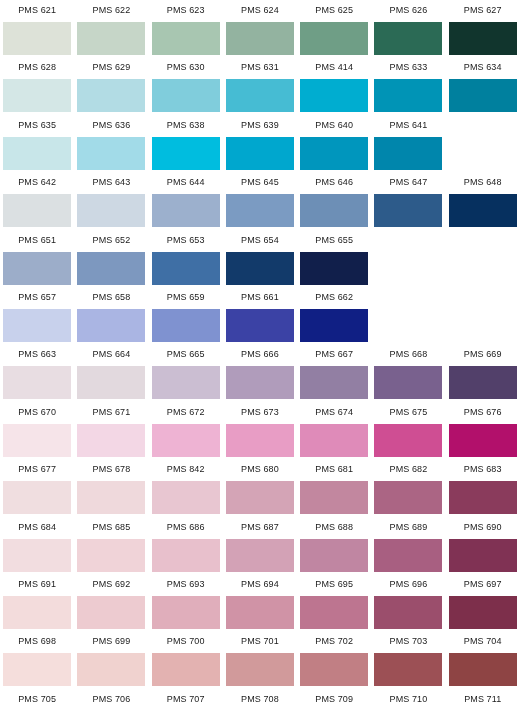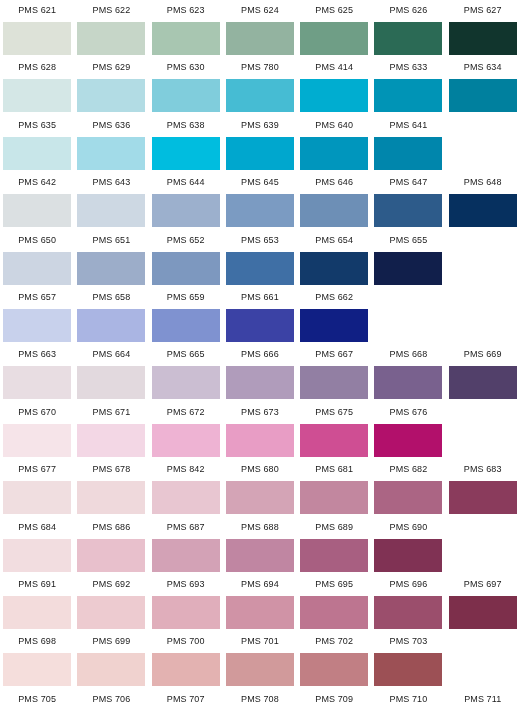--- a/index.html
+++ b/index.html
@@ -97,21 +97,21 @@
       </div>
       <div class="swatch-cell">
         <div class="swatch-label">PMS 629</div>
         <div class="swatch-chip" style="background-color: rgb(178, 220, 228);"></div>
       </div>
       <div class="swatch-cell">
         <div class="swatch-label">PMS 630</div>
         <div class="swatch-chip" style="background-color: rgb(128, 205, 220);"></div>
       </div>
       <div class="swatch-cell">
-        <div class="swatch-label">PMS 780</div>
+        <div class="swatch-label">PMS 631</div>
         <div class="swatch-chip" style="background-color: rgb(70, 188, 211);"></div>
       </div>
       <div class="swatch-cell">
         <div class="swatch-label">PMS 414</div>
         <div class="swatch-chip" style="background-color: rgb(0, 173, 208);"></div>
       </div>
       <div class="swatch-cell">
         <div class="swatch-label">PMS 633</div>
         <div class="swatch-chip" style="background-color: rgb(0, 148, 182);"></div>
       </div>
@@ -171,24 +171,20 @@
         <div class="swatch-label">PMS 647</div>
         <div class="swatch-chip" style="background-color: rgb(45, 91, 138);"></div>
       </div>
       <div class="swatch-cell">
         <div class="swatch-label">PMS 648</div>
         <div class="swatch-chip" style="background-color: rgb(6, 48, 95);"></div>
       </div>
     </div>
     <div class="swatch-row">
       <div class="swatch-cell">
-        <div class="swatch-label">PMS 650</div>
-        <div class="swatch-chip" style="background-color: rgb(204, 213, 226);"></div>
-      </div>
-      <div class="swatch-cell">
         <div class="swatch-label">PMS 651</div>
         <div class="swatch-chip" style="background-color: rgb(156, 173, 201);"></div>
       </div>
       <div class="swatch-cell">
         <div class="swatch-label">PMS 652</div>
         <div class="swatch-chip" style="background-color: rgb(125, 152, 191);"></div>
       </div>
       <div class="swatch-cell">
         <div class="swatch-label">PMS 653</div>
         <div class="swatch-chip" style="background-color: rgb(63, 111, 165);"></div>
@@ -265,20 +261,24 @@
       </div>
       <div class="swatch-cell">
         <div class="swatch-label">PMS 672</div>
         <div class="swatch-chip" style="background-color: rgb(238, 179, 211);"></div>
       </div>
       <div class="swatch-cell">
         <div class="swatch-label">PMS 673</div>
         <div class="swatch-chip" style="background-color: rgb(232, 157, 197);"></div>
       </div>
       <div class="swatch-cell">
+        <div class="swatch-label">PMS 674</div>
+        <div class="swatch-chip" style="background-color: rgb(223, 139, 185);"></div>
+      </div>
+      <div class="swatch-cell">
         <div class="swatch-label">PMS 675</div>
         <div class="swatch-chip" style="background-color: rgb(207, 78, 147);"></div>
       </div>
       <div class="swatch-cell">
         <div class="swatch-label">PMS 676</div>
         <div class="swatch-chip" style="background-color: rgb(178, 16, 107);"></div>
       </div>
     </div>
     <div class="swatch-row">
       <div class="swatch-cell">
@@ -309,20 +309,24 @@
         <div class="swatch-label">PMS 683</div>
         <div class="swatch-chip" style="background-color: rgb(138, 59, 92);"></div>
       </div>
     </div>
     <div class="swatch-row">
       <div class="swatch-cell">
         <div class="swatch-label">PMS 684</div>
         <div class="swatch-chip" style="background-color: rgb(242, 221, 224);"></div>
       </div>
       <div class="swatch-cell">
+        <div class="swatch-label">PMS 685</div>
+        <div class="swatch-chip" style="background-color: rgb(240, 211, 216);"></div>
+      </div>
+      <div class="swatch-cell">
         <div class="swatch-label">PMS 686</div>
         <div class="swatch-chip" style="background-color: rgb(232, 192, 204);"></div>
       </div>
       <div class="swatch-cell">
         <div class="swatch-label">PMS 687</div>
         <div class="swatch-chip" style="background-color: rgb(211, 162, 182);"></div>
       </div>
       <div class="swatch-cell">
         <div class="swatch-label">PMS 688</div>
         <div class="swatch-chip" style="background-color: rgb(192, 134, 162);"></div>
@@ -383,20 +387,24 @@
         <div class="swatch-label">PMS 701</div>
         <div class="swatch-chip" style="background-color: rgb(209, 154, 155);"></div>
       </div>
       <div class="swatch-cell">
         <div class="swatch-label">PMS 702</div>
         <div class="swatch-chip" style="background-color: rgb(193, 127, 132);"></div>
       </div>
       <div class="swatch-cell">
         <div class="swatch-label">PMS 703</div>
         <div class="swatch-chip" style="background-color: rgb(156, 80, 85);"></div>
+      </div>
+      <div class="swatch-cell">
+        <div class="swatch-label">PMS 704</div>
+        <div class="swatch-chip" style="background-color: rgb(142, 68, 68);"></div>
       </div>
     </div>
     <div class="swatch-row">
       <div class="swatch-cell">
         <div class="swatch-label">PMS 705</div>
       </div>
       <div class="swatch-cell">
         <div class="swatch-label">PMS 706</div>
       </div>
       <div class="swatch-cell">

